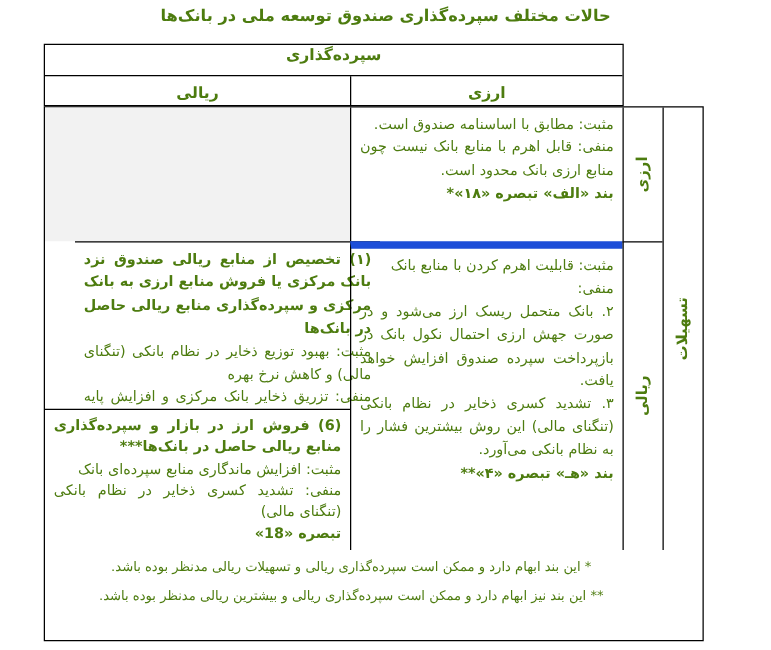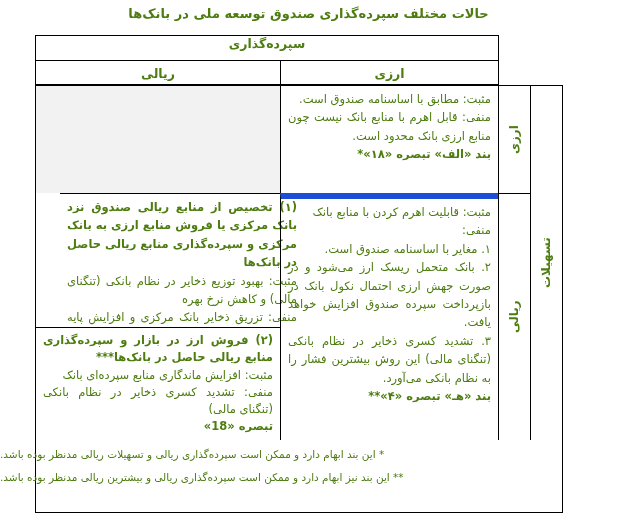--- a/index.html
+++ b/index.html
@@ -40,21 +40,21 @@
   .c-lab2{left:494px;top:0;width:32px;height:354px;border-left:1px solid #000;}
   .c-block1{left:0;top:107px;width:244px;height:134px;border-top:1px solid #000;margin-left:24px;}
   .c-block2{left:0;top:241px;width:244px;height:113px;border-top:1px solid #000;line-height:1.5;}
   .c-arzi-bot{left:244px;top:107px;width:218px;height:247px;border-left:1px solid #000;border-top:6px solid #1d4ed8;}
   .c-lab1-bot{left:462px;top:107px;width:32px;height:247px;border-left:1px solid #000;border-top:1px solid #000;}
   .bold{font-weight:bold;}
   .ref-gap{margin-top:16px;}
   .vlabel{display:flex;align-items:center;justify-content:center;padding:0;}
   .vlabel span{transform:rotate(-90deg);white-space:nowrap;font-weight:bold;font-size:12px;}
   .footnotes{
-    position:absolute;top:447px;left:0;right:55px;text-align:left;
+    position:absolute;top:447px;left:0;right:55px;text-align:center;
     direction:rtl;font-size:10.5px;line-height:1.4;
   }
   .footnotes div{margin-bottom:8px;}
 </style>
 </head>
 <body>
 
 <div class="page">
 
   <div class="title">حالات مختلف سپرده‌گذاری صندوق توسعه ملی در بانک‌ها</div>
@@ -91,30 +91,29 @@
       <span>تسهیلات</span>
     </div>
 
     <div class="cell c-block1">
       <p class="bold">(۱) تخصیص از منابع ریالی صندوق نزد بانک مرکزی یا فروش منابع ارزی به بانک مرکزی و سپرده‌گذاری منابع ریالی حاصل در بانک‌ها</p>
       <p>مثبت: بهبود توزیع ذخایر در نظام بانکی (تنگنای مالی) و کاهش نرخ بهره</p>
       <p>منفی: تزریق ذخایر بانک مرکزی و افزایش پایه پولی</p>
     </div>
 
     <div class="cell c-block2">
-      <p class="bold">(۲) فروش ارز در بازار و سپرده‌گذاری منابع ریالی حاصل در بانک‌ها***</p>
+      <p class="bold">(6) فروش ارز در بازار و سپرده‌گذاری منابع ریالی حاصل در بانک‌ها***</p>
       <p>مثبت: افزایش ماندگاری منابع سپرده‌ای بانک</p>
       <p>منفی: تشدید کسری ذخایر در نظام بانکی (تنگنای مالی)</p>
       <p class="bold">تبصره «18»</p>
     </div>
 
     <div class="cell c-arzi-bot">
       <p>مثبت: قابلیت اهرم کردن با منابع بانک</p>
       <p>منفی:</p>
-      <p>۱. مغایر با اساسنامه صندوق است.</p>
       <p>۲. بانک متحمل ریسک ارز می‌شود و در صورت جهش ارزی احتمال نکول بانک در بازپرداخت سپرده صندوق افزایش خواهد یافت.</p>
       <p>۳. تشدید کسری ذخایر در نظام بانکی (تنگنای مالی) این روش بیشترین فشار را به نظام بانکی می‌آورد.</p>
       <p class="bold ref-gap">بند «هـ» تبصره «۴»**</p>
     </div>
 
     <div class="cell c-lab1-bot vlabel">
       <span>ریالی</span>
     </div>
 
   </div>

